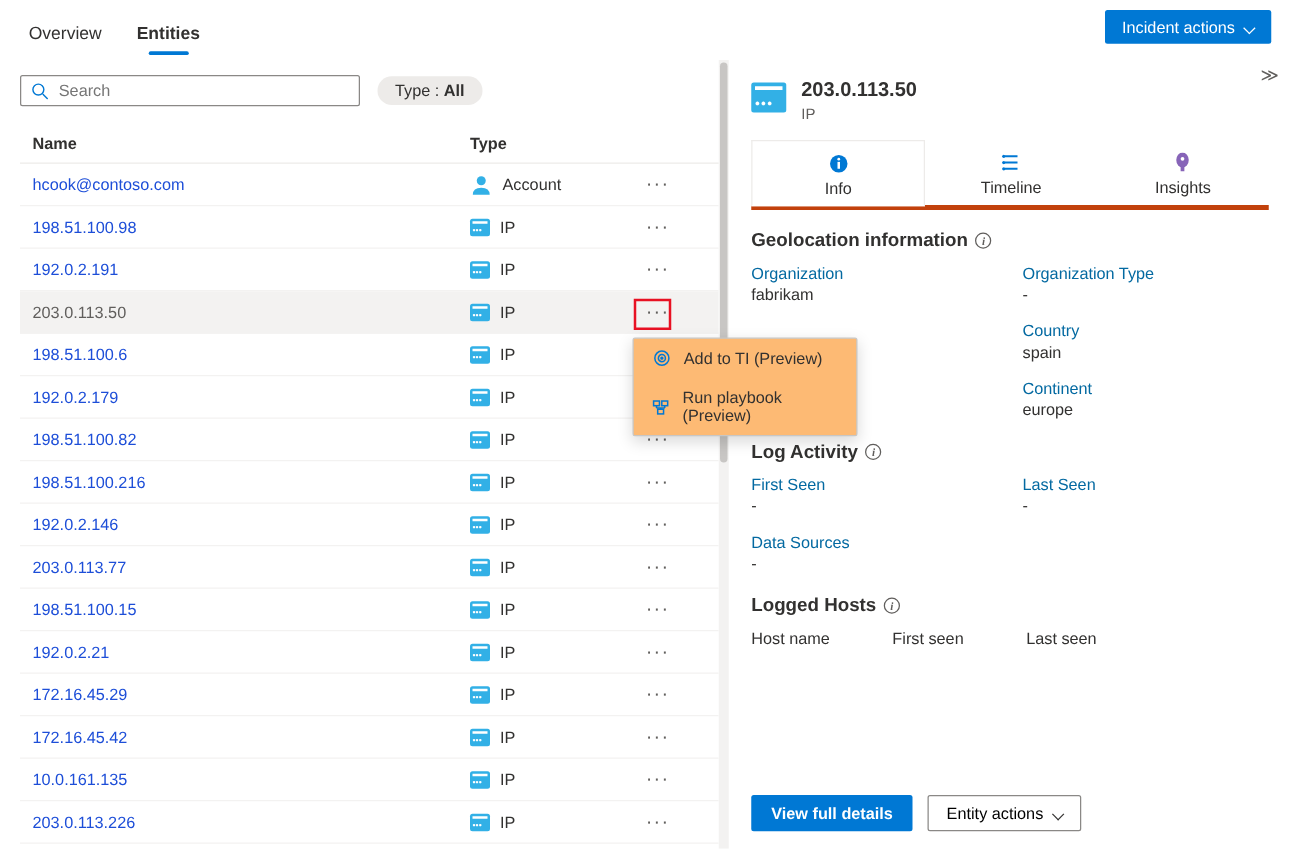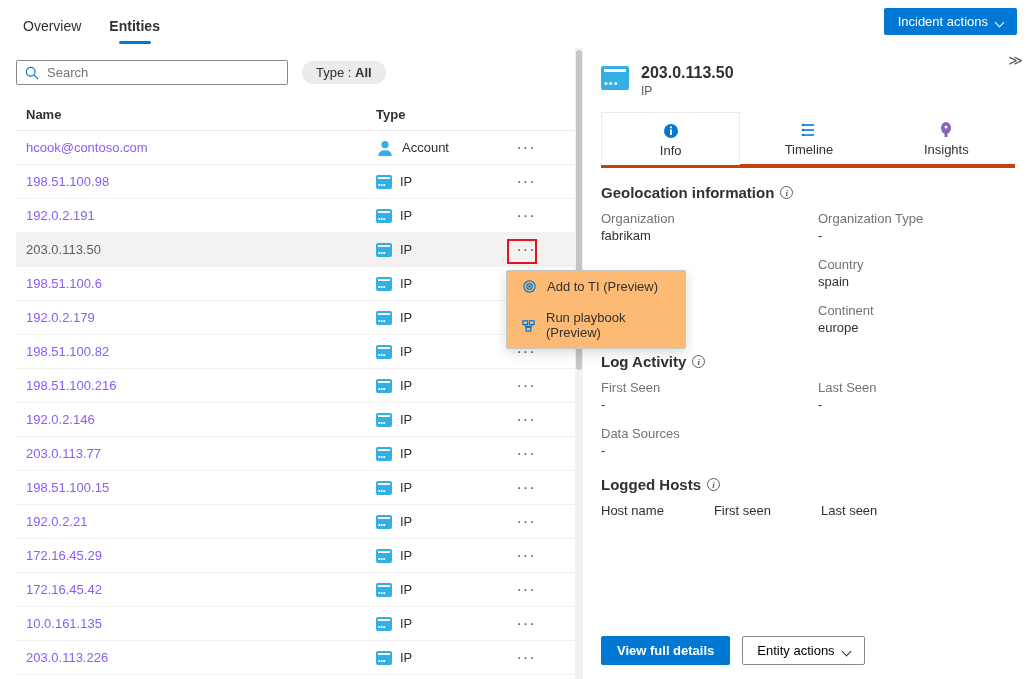--- a/index.html
+++ b/index.html
@@ -21,21 +21,21 @@
 .search-box input { border: none; outline: none; flex: 1; font-size: 13px; }
 .type-pill { background: #edebe9; border-radius: 14px; padding: 4px 14px; font-size: 13px; }
 .type-pill b { font-weight: 600; }
 .table-header { display: flex; font-weight: 600; padding: 8px 10px 8px 10px; border-bottom: 1px solid #edebe9; }
 .col-name { width: 350px; }
 .col-type { width: 130px; }
 .col-actions { width: 40px; }
 .table-body { overflow-y: auto; flex: 1; }
 .row { display: flex; align-items: center; padding: 6px 10px; border-bottom: 1px solid #f3f2f1; height: 34px; position: relative; }
 .row.selected { background: #f3f2f1; }
-.row .name a { color: #8b5cf6; text-decoration: none; }
+.row .name a { color: #1d4ed8; text-decoration: none; }
 .row .name { width: 350px; }
 .row .type-cell { width: 130px; display: flex; align-items: center; gap: 8px; }
 .row .actions { width: 40px; text-align: center; color: #605e5c; font-size: 16px; letter-spacing: 1px; cursor: pointer; }
 .icon-ip { width: 16px; height: 14px; background: #32b0e6; border-radius: 2px; position: relative; display: inline-block; }
 .icon-ip::after { content:'•••'; position:absolute; color:#fff; font-size:7px; line-height: 1; top:6px; left:2px; letter-spacing: 0px; }
 .icon-ip::before { content:''; position:absolute; top:2px; left:2px; right:2px; height:2px; background:#fff; }
 .icon-account { display:inline-flex; align-items:center; justify-content:center; width:18px; }
 .icon-account svg { width:18px; height:18px; }
 
 .highlight-box { position: absolute; border: 2px solid #e81123; pointer-events: none; }
@@ -60,21 +60,21 @@
 .dtab-icon { font-size: 15px; height: 20px; display: flex; align-items: center; justify-content: center; }
 .dtab-label { font-size: 13px; margin-top: 2px; }
 .info-icon { color: #0078d4; }
 .timeline-icon { color: #0078d4; }
 .insights-icon { color: #8764b8; }
 
 .section { margin-bottom: 18px; }
 .section h3 { font-size: 15px; font-weight: 600; margin-bottom: 10px; display: flex; align-items: center; gap: 6px; }
 .info-circ { display:inline-flex; width:13px; height:13px; border:1px solid #605e5c; border-radius:50%; align-items:center; justify-content:center; font-size:9px; font-style: italic; font-family: serif; color:#605e5c; }
 .kv-grid { display: grid; grid-template-columns: 1fr 1fr; row-gap: 14px; column-gap: 20px; }
-.kv .label { font-size: 13px; color: #737373; margin-bottom: 2px; }
+.kv .label { font-size: 13px; color: #0369a1; margin-bottom: 2px; }
 .kv .value { font-size: 13px; }
 .hosts-header { display: flex; gap: 50px; font-size: 13px; color: #323130; margin-top: 6px; }
 
 .footer { position: absolute; bottom: 14px; left: 18px; display: flex; gap: 12px; }
 .btn-primary { background: #0078d4; color: #fff; border: none; padding: 7px 16px; font-size: 13px; border-radius: 2px; cursor: pointer; font-weight: 600; }
 .btn-default { background: #fff; border: 1px solid #8a8886; padding: 6px 14px; font-size: 13px; border-radius: 2px; cursor: pointer; display: flex; align-items: center; gap: 8px; }
 </style>
 </head>
 <body>
 

